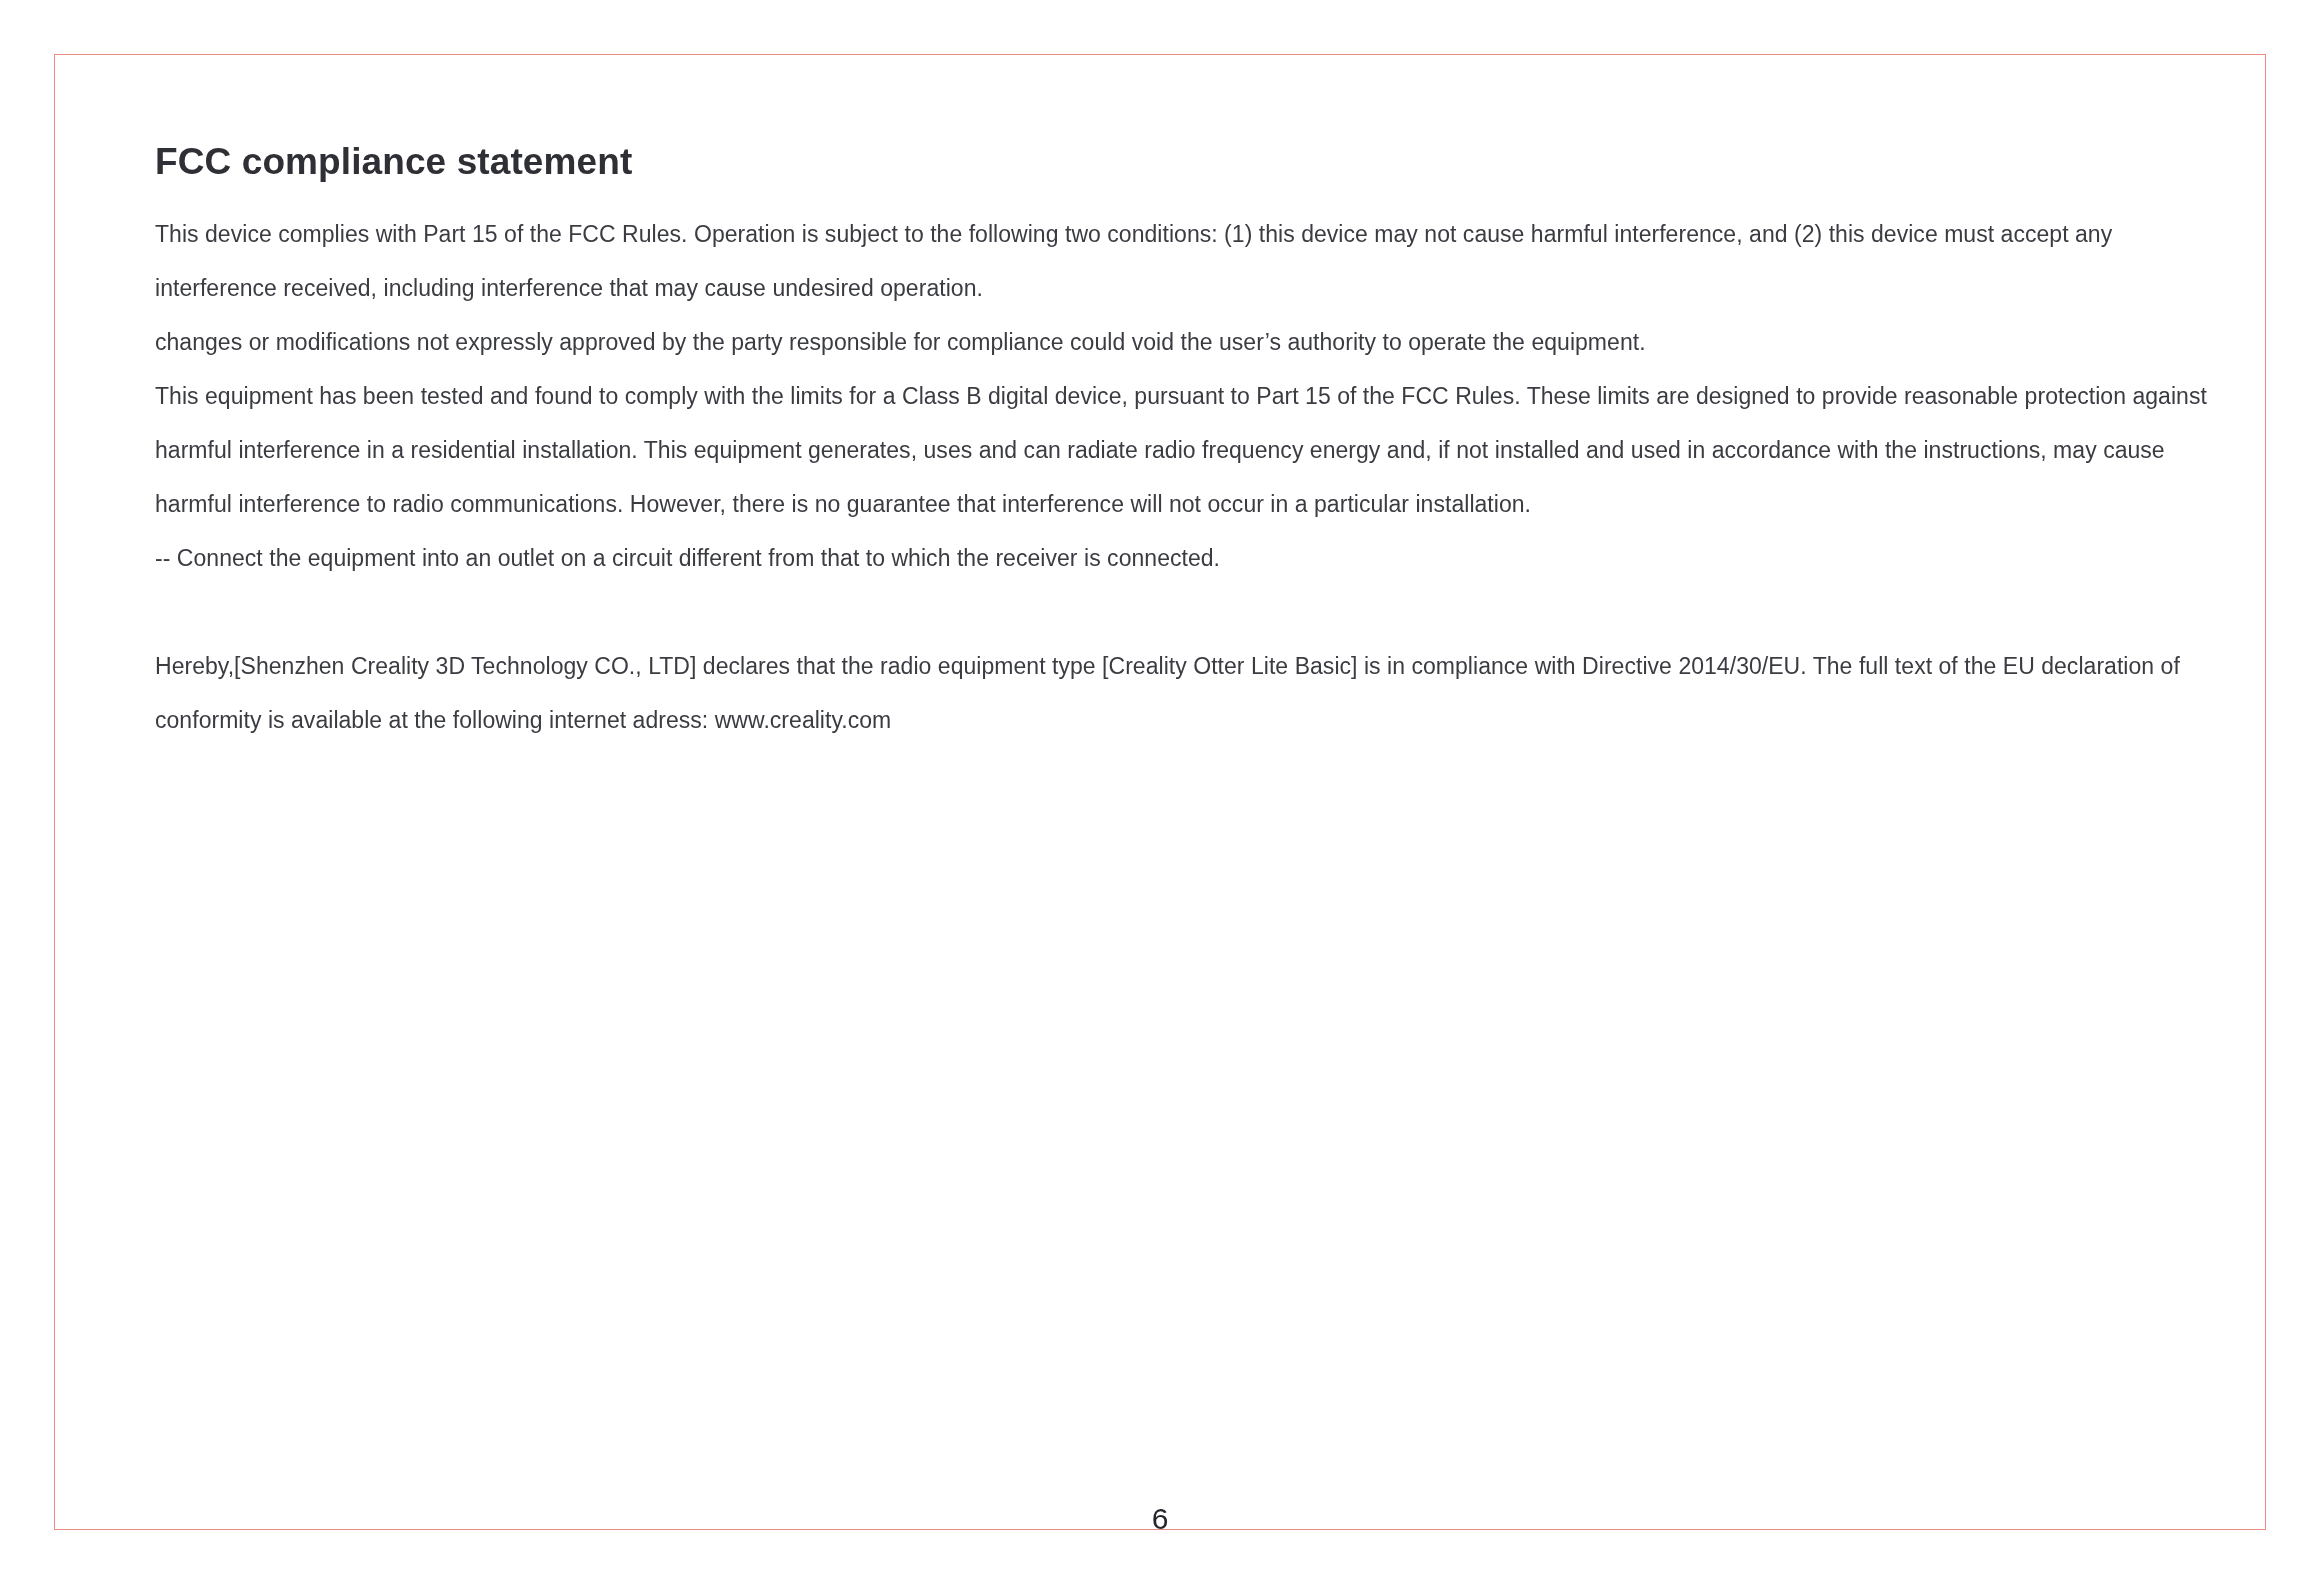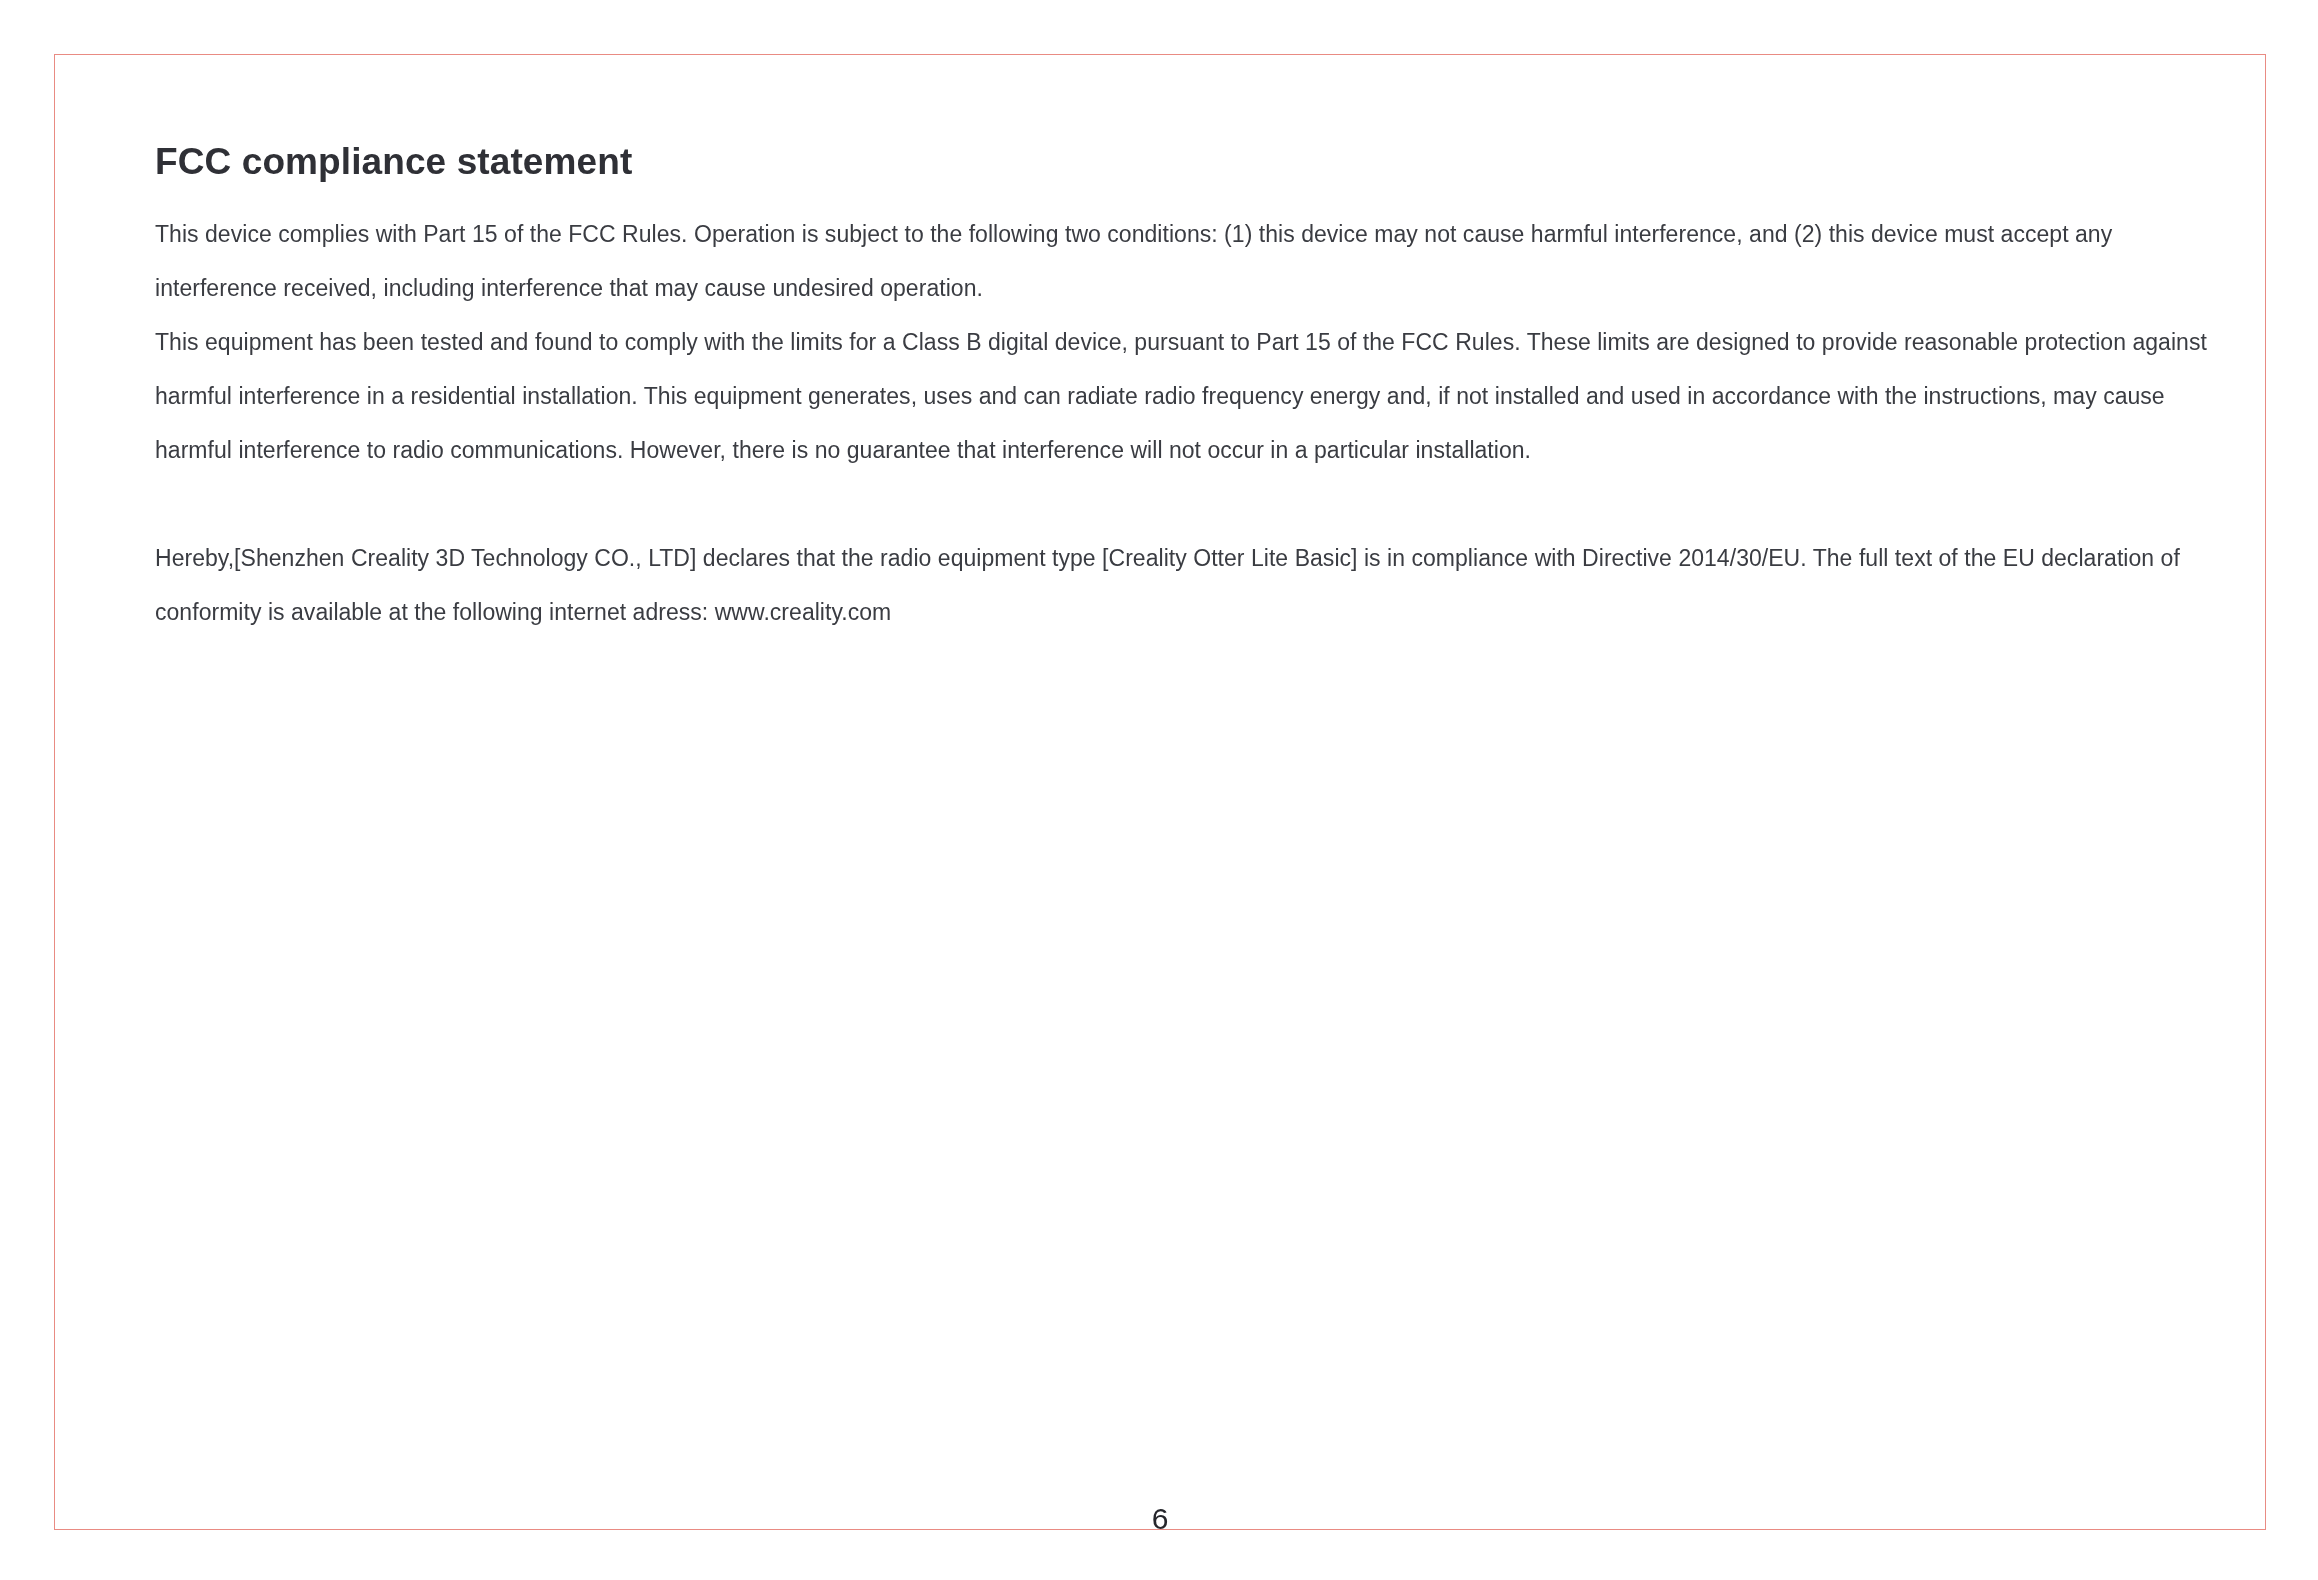--- a/index.html
+++ b/index.html
@@ -84,26 +84,28 @@
 
 <div class="page">
   <div class="page-frame">
 
     <div class="content">
 
       <h1 class="doc-title">FCC compliance statement</h1>
 
       <p class="para">This device complies with Part 15 of the FCC Rules. Operation is subject to the following two conditions: (1) this device may not cause harmful interference, and (2) this device must accept any interference received, including interference that may cause undesired operation.</p>
 
+      <p class="para">changes or modifications not expressly approved by the party responsible for compliance could void the user’s authority to operate the equipment.</p>
 
       <p class="para">This equipment has been tested and found to comply with the limits for a Class B digital device, pursuant to Part 15 of the FCC Rules. These limits are designed to provide reasonable protection against harmful interference in a residential installation. This equipment generates, uses and can radiate radio frequency energy and, if not installed and used in accordance with the instructions, may cause harmful interference to radio communications. However, there is no guarantee that interference will not occur in a particular installation.</p>
 
 
 
 
+      <p class="para">-- Connect the equipment into an outlet on a circuit different from that to which the receiver is connected.</p>
 
 
       <div class="spacer-block"></div>
 
       <p class="para">Hereby,[Shenzhen Creality 3D Technology CO., LTD] declares that the radio equipment type [Creality Otter Lite Basic] is in compliance with Directive 2014/30/EU. The full text of the EU declaration of conformity is available at the following internet adress: www.creality.com</p>
 
     </div>
 
     <div class="page-number">6</div>
 

